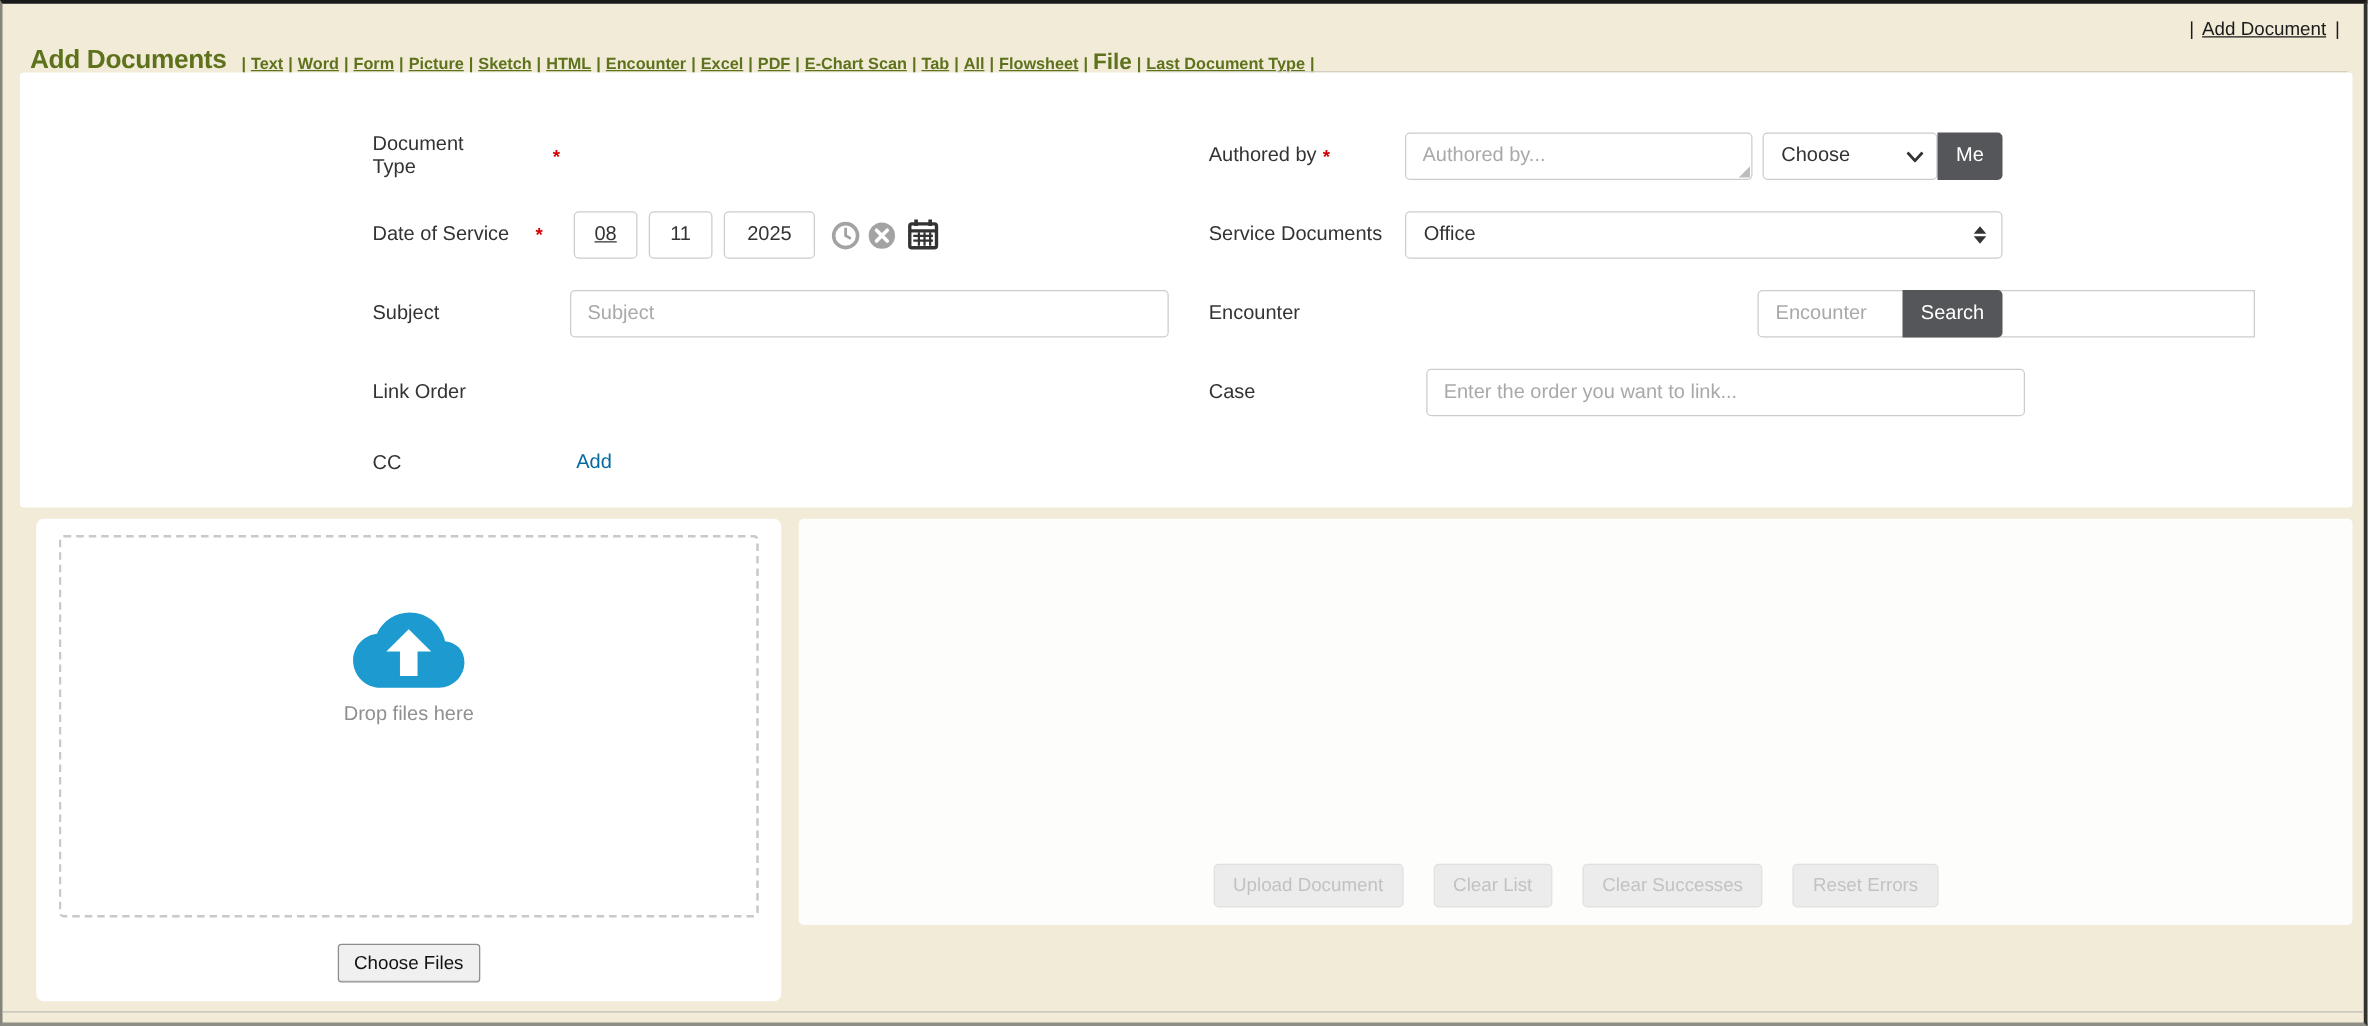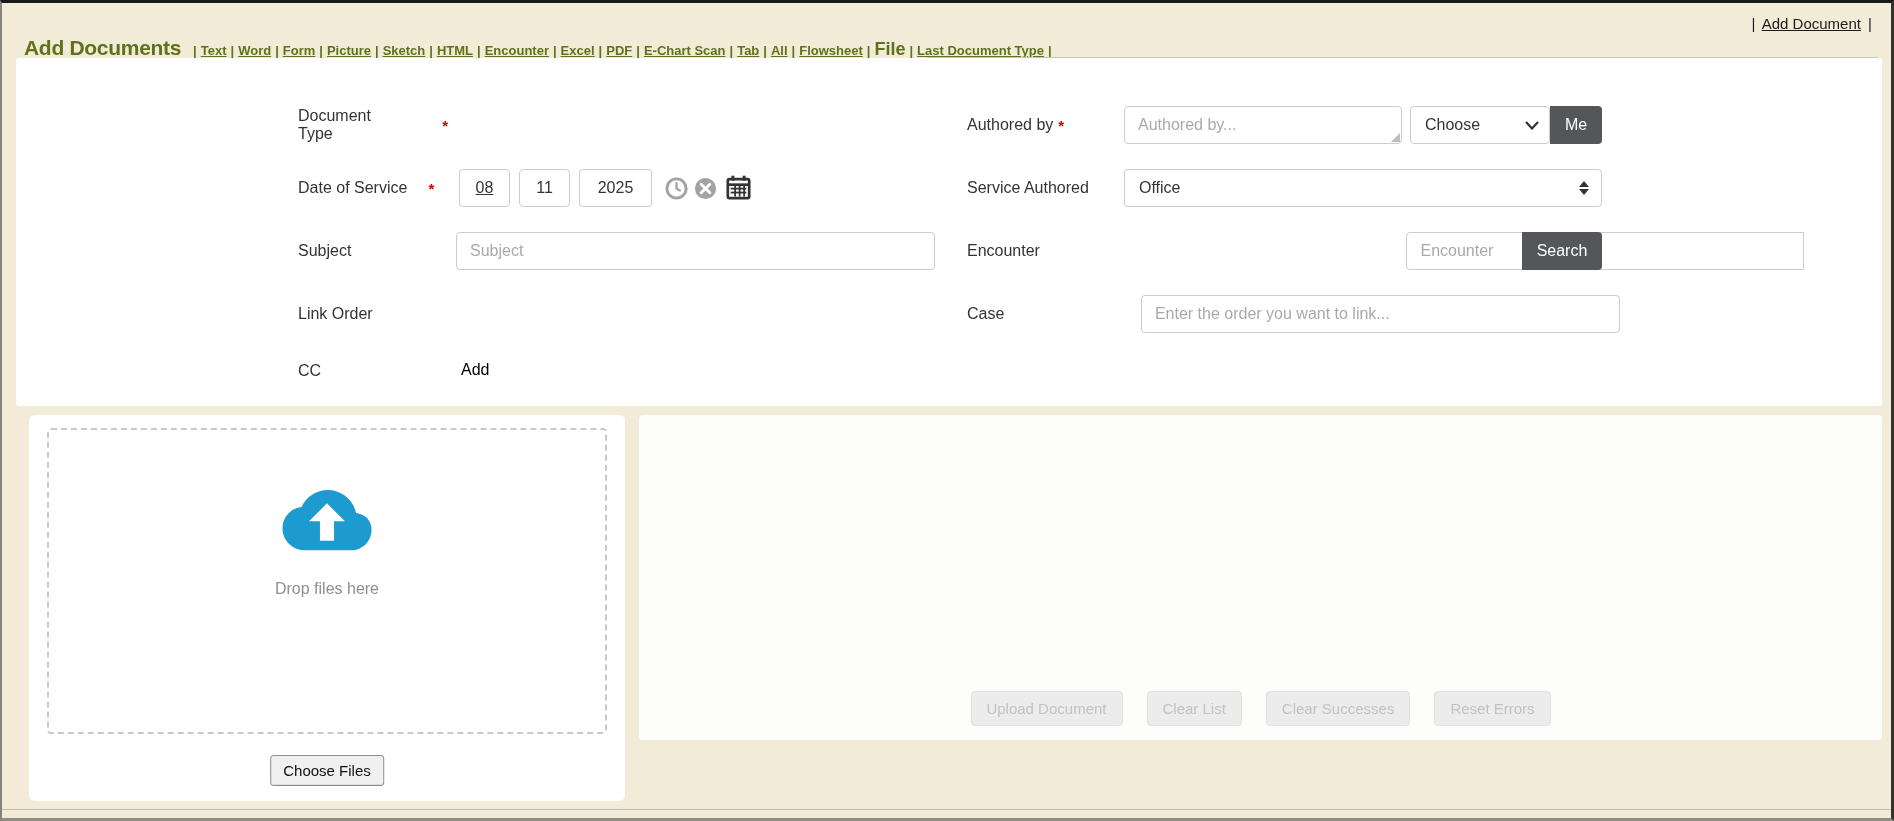--- a/index.html
+++ b/index.html
@@ -48,28 +48,28 @@
   
   .sel { height:38px; border:1px solid #cccccc; border-radius:4px; background:#fff;
          display:flex; align-items:center; font-size:16px; color:#333; padding:0 14px; cursor:pointer; position:relative; }
   .sel .updown { position:absolute; right:12px; top:50%; transform:translateY(-50%); display:flex; flex-direction:column; gap:2px; }
   .tri-up { width:0;height:0;border-left:5px solid transparent;border-right:5px solid transparent;border-bottom:6px solid #333; }
   .tri-dn { width:0;height:0;border-left:5px solid transparent;border-right:5px solid transparent;border-top:6px solid #333; }
 
   .darkbtn { height:38px; background:#555659; color:#fff; font-size:16px; border:none;
              border-radius:0 4px 4px 0; font-family:"Liberation Sans",sans-serif; cursor:pointer; }
 
-  .cc-add { font-size:16px; color:#000000; cursor:pointer; }
+  .cc-add { font-size:16px; color:#0369a1; cursor:pointer; }
 
   
   .upload-panel { position:absolute; left:27px; top:412px; width:596px; height:386px; background:#fff; border-radius:6px; }
   .dropzone { position:absolute; left:18px; top:13px; width:560px; height:306px;
               border:2px dashed #c9c9c9; border-radius:4px; }
   .cloud { position:absolute; left:50%; top:56px; transform:translateX(-50%); }
-  .droptext { position:absolute; left:0; right:0; top:150px; text-align:center; font-size:16px; color:#8f8f8f; }
+  .droptext { position:absolute; left:0; right:0; top:133px; text-align:center; font-size:16px; color:#8f8f8f; }
   .choosefiles { position:absolute; left:50%; top:340px; transform:translateX(-50%);
                  background:#f0f0f0; border:1px solid #8c8c8c; border-radius:3px;
                  font-family:"Liberation Sans",sans-serif; font-size:15px; color:#111;
                  padding:6px 12px; cursor:pointer; box-shadow:inset 0 -1px 0 #ddd; }
 
   .queue-panel { position:absolute; left:637px; top:412px; width:1243px; height:325px; background:#fdfdfb; border-radius:4px; }
   .actions { position:absolute; bottom:14px; left:50%; transform:translateX(-50%); display:flex; gap:24px; }
   .actions button { background:#ececec; color:#c2c2c2; border:1px solid #e0e0e0; border-radius:4px;
                     font-family:"Liberation Sans",sans-serif; font-size:15px; padding:8px 15px; }
 
@@ -146,21 +146,21 @@
           <line x1="5" y1="16.5" x2="19" y2="16.5"></line>
         <line x1="9" y1="10.5" x2="9" y2="20"></line>
           <line x1="13" y1="10.5" x2="13" y2="20"></line>
           <line x1="17" y1="10.5" x2="17" y2="20"></line>
       </g>
     </svg>
   </span>
 
   
   <div class="frow" style="left:951px; top:111px; width:160px;">
-    <span class="flabel">Service Authored</span>
+    <span class="flabel">Service Documents</span>
   </div>
   <div class="sel" style="position:absolute; left:1108px; top:111px; width:478px;">
     <span>Office</span>
     <span class="updown">
         <span class="tri-up"></span>
         <span class="tri-dn"></span>
       </span>
   </div>
 
   

